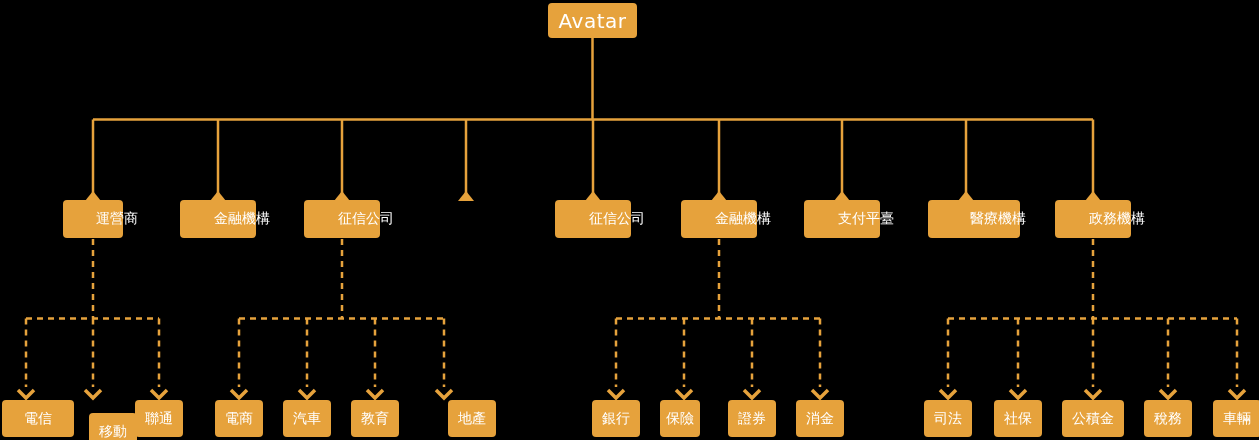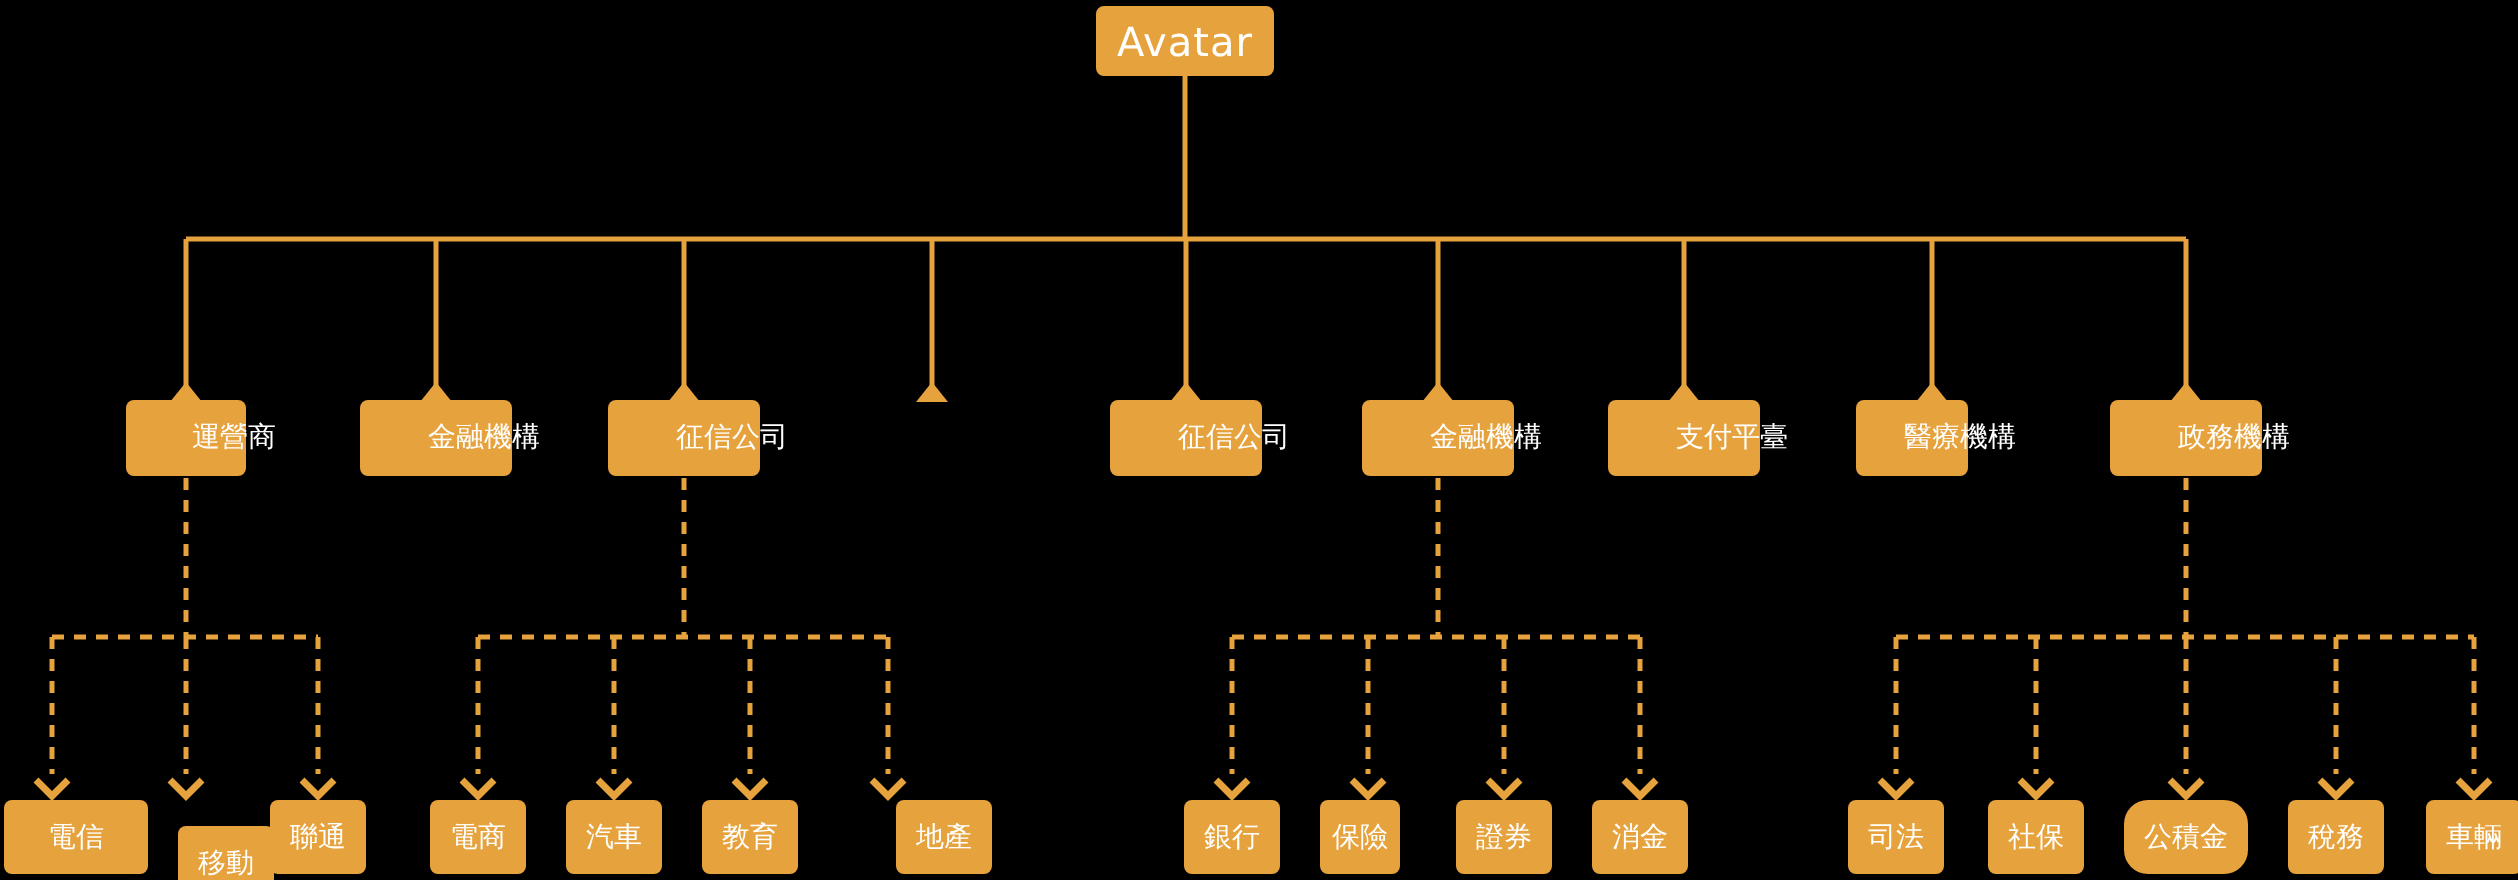--- a/index.html
+++ b/index.html
@@ -120,36 +120,36 @@
   </svg>
 
   <div class="node root" style="left:548px;top:3px;width:89px;height:35px;">Avatar</div>
 
   <div class="node l2" style="left:63px;top:200px;width:60px;height:38px;">運營商</div>
   <div class="node l2" style="left:180px;top:200px;width:76px;height:38px;">金融機構</div>
   <div class="node l2" style="left:304px;top:200px;width:76px;height:38px;">征信公司</div>
   <div class="node l2" style="left:555px;top:200px;width:76px;height:38px;">征信公司</div>
   <div class="node l2" style="left:681px;top:200px;width:76px;height:38px;">金融機構</div>
   <div class="node l2" style="left:804px;top:200px;width:76px;height:38px;">支付平臺</div>
-  <div class="node l2" style="left:928px;top:200px;width:56px;height:38px;">醫療機構</div>
+  <div class="node l2" style="left:928px;top:200px;width:92px;height:38px;">醫療機構</div>
   <div class="node l2" style="left:1055px;top:200px;width:76px;height:38px;">政務機構</div>
 
   <div class="node leaf" style="left:2px;top:400px;width:72px;height:37px;">電信</div>
   <div class="node leaf" style="left:69px;top:413px;width:48px;height:37px;margin-left:20px;">移動</div>
   <div class="node leaf" style="left:135px;top:400px;width:48px;height:37px;">聯通</div>
 
   <div class="node leaf" style="left:215px;top:400px;width:48px;height:37px;">電商</div>
   <div class="node leaf" style="left:283px;top:400px;width:48px;height:37px;">汽車</div>
   <div class="node leaf" style="left:351px;top:400px;width:48px;height:37px;">教育</div>
   <div class="node leaf" style="left:420px;top:400px;width:48px;height:37px;margin-left:28px;">地產</div>
 
   <div class="node leaf" style="left:592px;top:400px;width:48px;height:37px;">銀行</div>
   <div class="node leaf" style="left:660px;top:400px;width:40px;height:37px;">保險</div>
   <div class="node leaf" style="left:728px;top:400px;width:48px;height:37px;text-align:center;">證券</div>
   <div class="node leaf" style="left:796px;top:400px;width:48px;height:37px;">消金</div>
 
   <div class="node leaf" style="left:924px;top:400px;width:48px;height:37px;">司法</div>
   <div class="node leaf" style="left:994px;top:400px;width:48px;height:37px;">社保</div>
-  <div class="node leaf" style="left:1062px;top:400px;width:62px;height:37px;border-radius:12px;">公積金</div>
+  <div class="node leaf" style="left:1062px;top:400px;width:62px;height:37px;">公積金</div>
   <div class="node leaf" style="left:1144px;top:400px;width:48px;height:37px;">稅務</div>
   <div class="node leaf" style="left:1213px;top:400px;width:48px;height:37px;">車輛</div>
 
 </div>
 
 </body></html>

